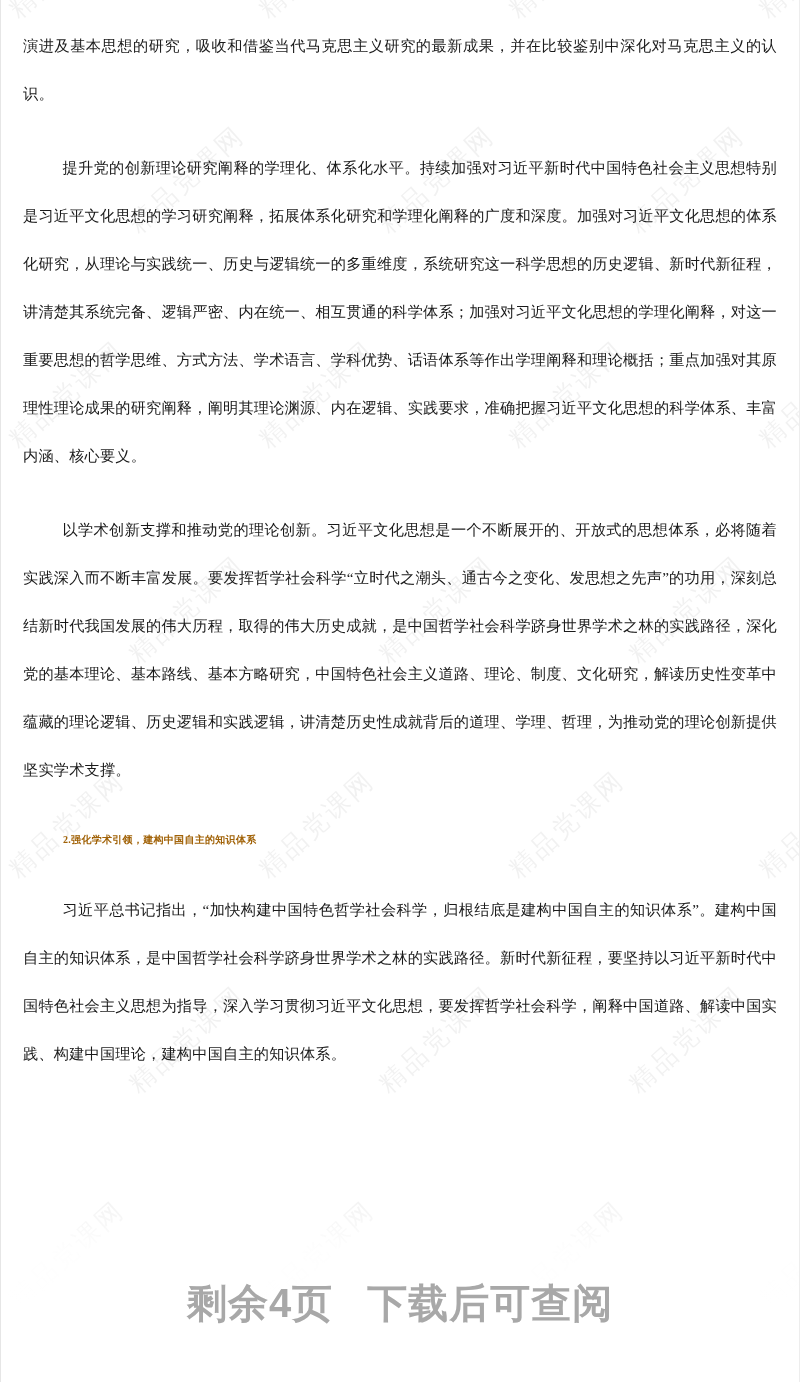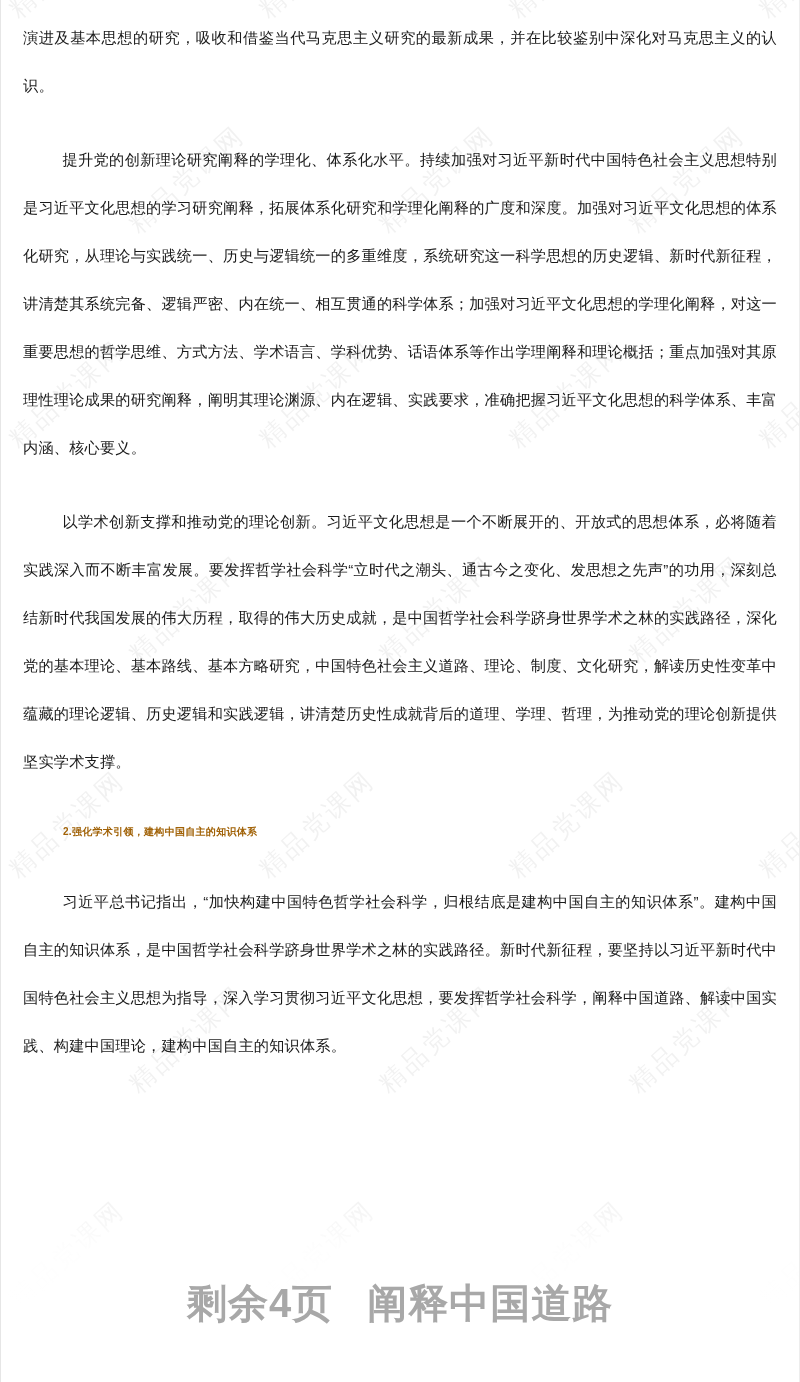--- a/index.html
+++ b/index.html
@@ -42,21 +42,22 @@
     white-space: nowrap;
     transform: rotate(-42deg);
     transform-origin: left top;
     user-select: none;
   }
 
   
   #content {
     position: relative;
     z-index: 2;
-    padding: 0 22px 0 22px;
+    padding: 8px 22px 0 22px;
+    font-family: Liberation Serif, serif;
   }
 
   .para {
     font-size: 15.2px;
     line-height: 48px;
     color: #1a1a1a;
     text-align: justify;
     text-justify: inter-ideograph;
     margin: 0;
     letter-spacing: 0.2px;
@@ -161,17 +162,17 @@
     <h2 class="heading">2.强化学术引领，建构中国自主的知识体系</h2>
 
     <div class="spacer-md"></div>
 
     <p class="para indent">习近平总书记指出，“加快构建中国特色哲学社会科学，归根结底是建构中国自主的知识体系”。建构中国自主的知识体系，是中国哲学社会科学跻身世界学术之林的实践路径。新时代新征程，要坚持以习近平新时代中国特色社会主义思想为指导，深入学习贯彻习近平文化思想，要发挥哲学社会科学，阐释中国道路、解读中国实践、构建中国理论，建构中国自主的知识体系。</p>
 
   </div>
 
   <div id="bottom-overlay">
     <div id="paywall-notice">
-      <span>剩余4页</span><span class="gap"></span><span>阐释中国道路</span>
+      <span>剩余4页</span><span class="gap"></span><span>下载后可查阅</span>
     </div>
   </div>
 
 </div>
 
 </body></html>

